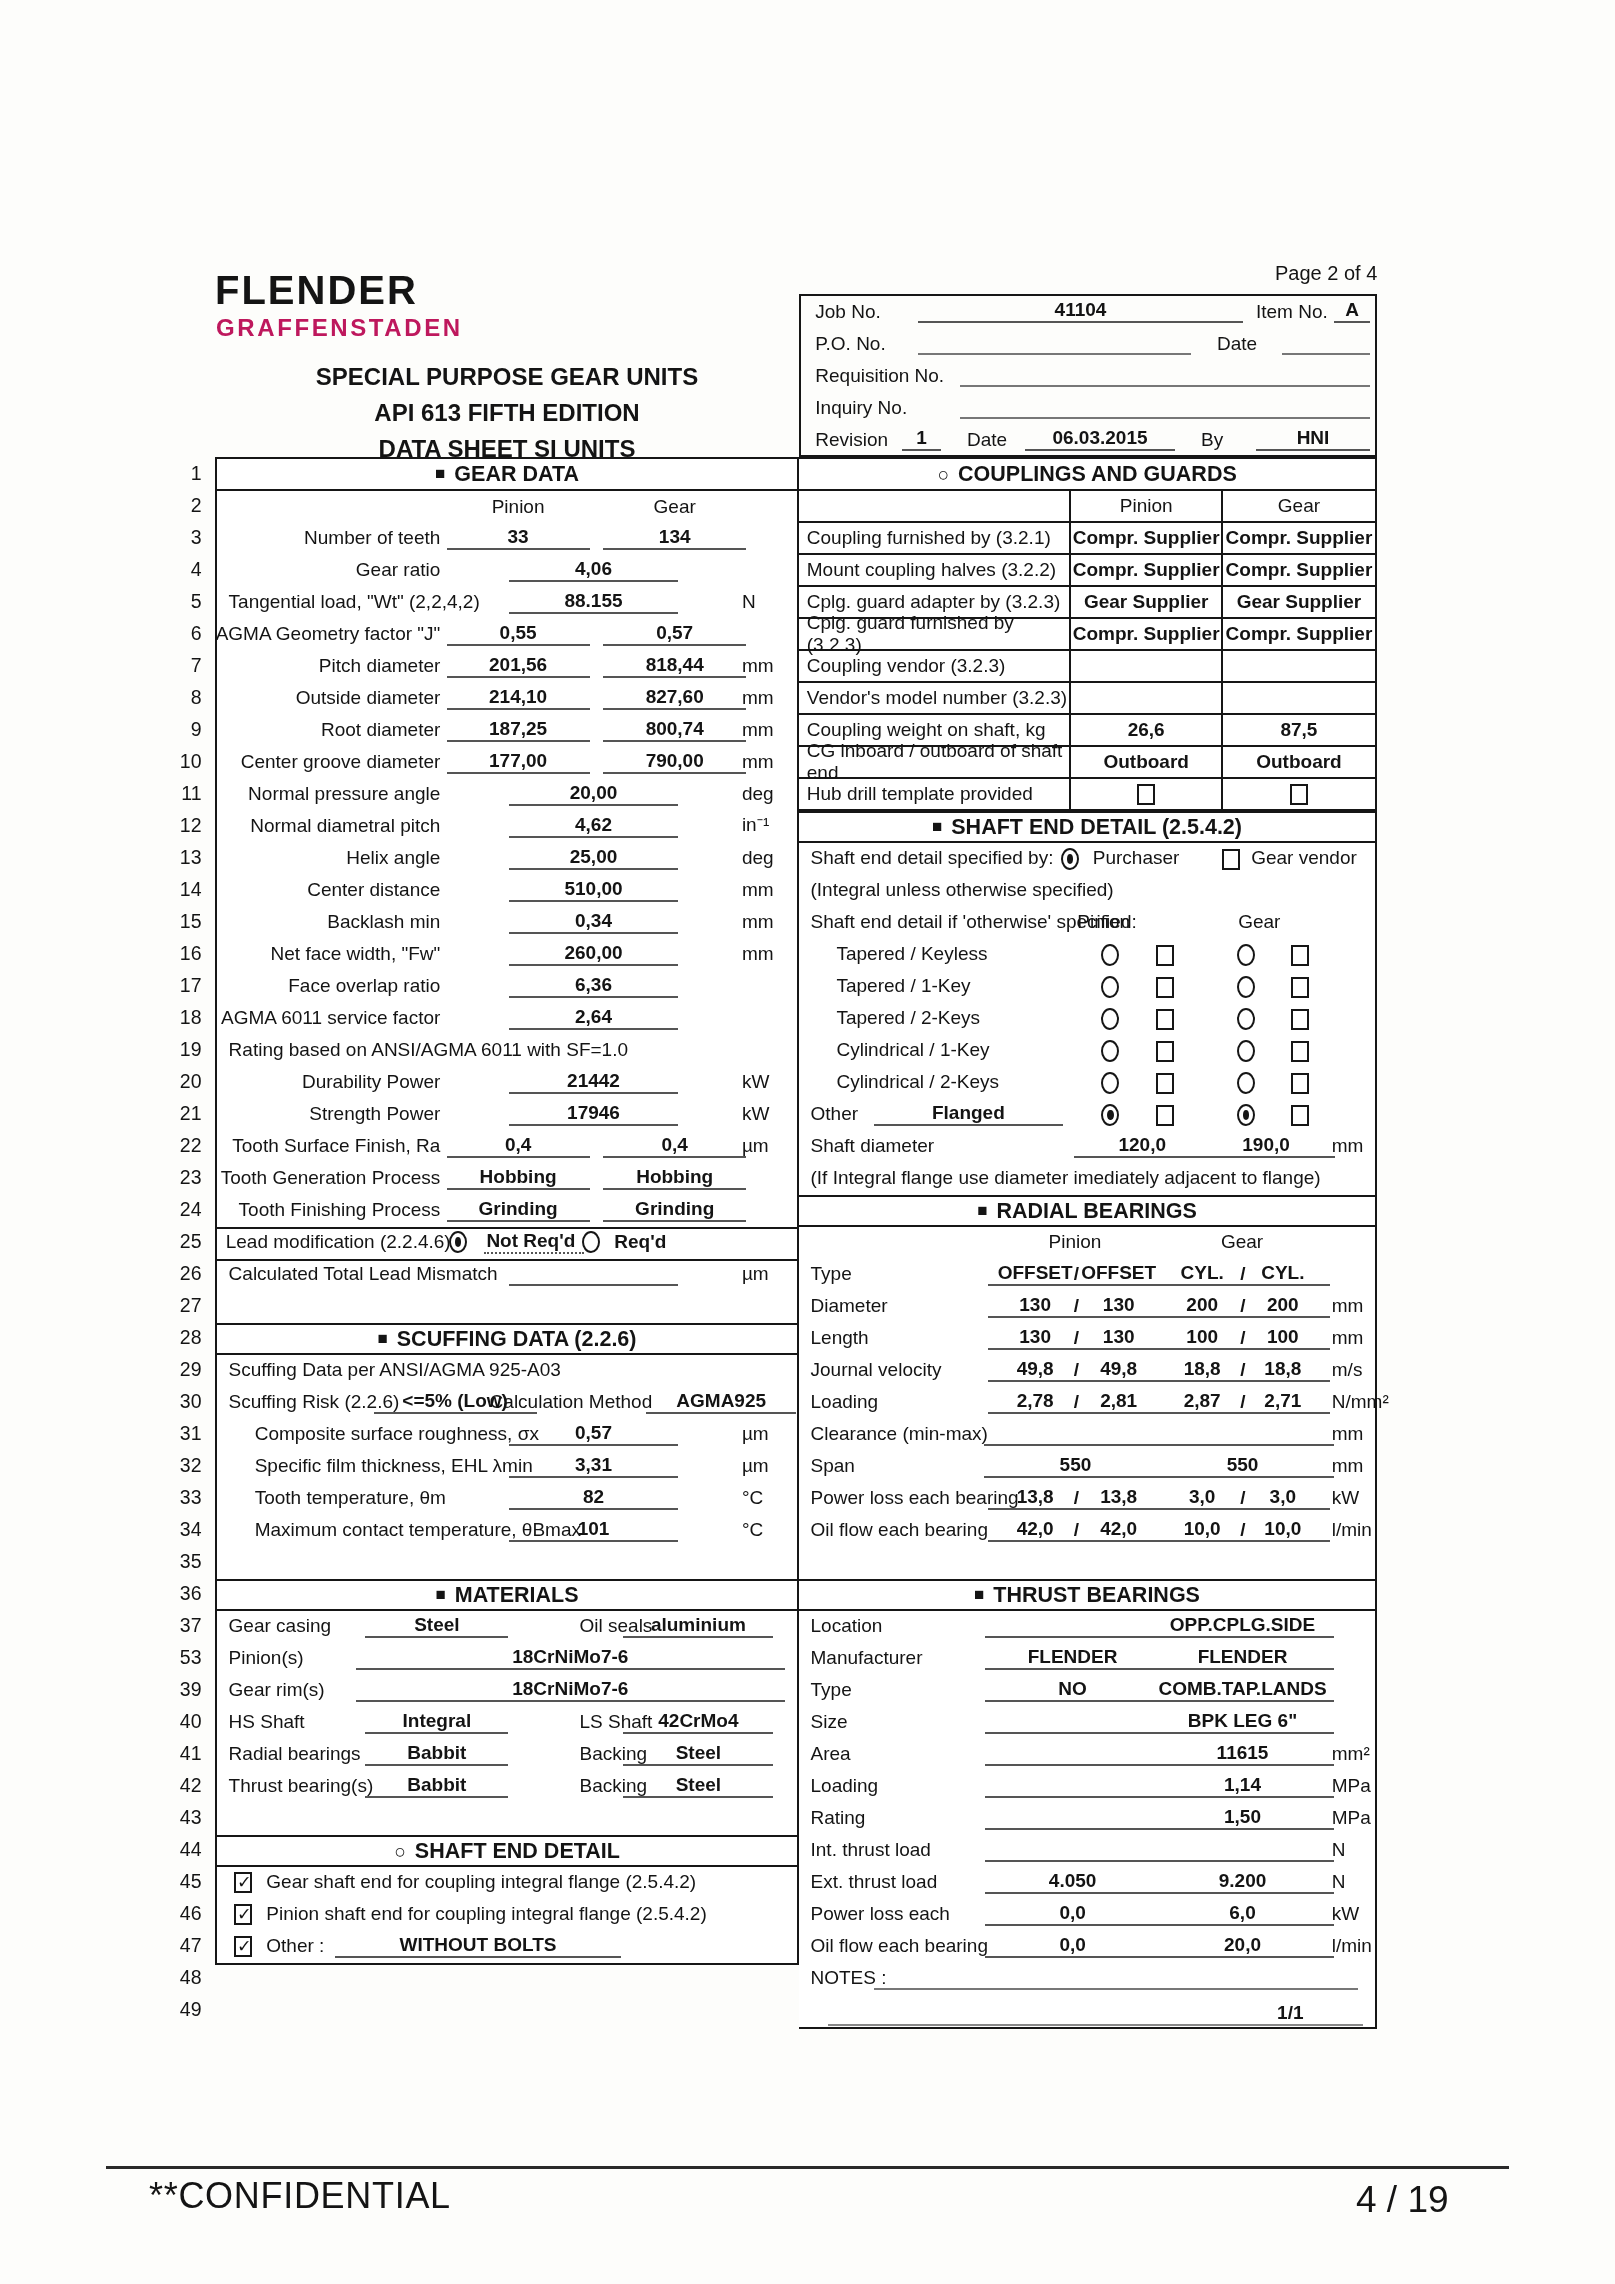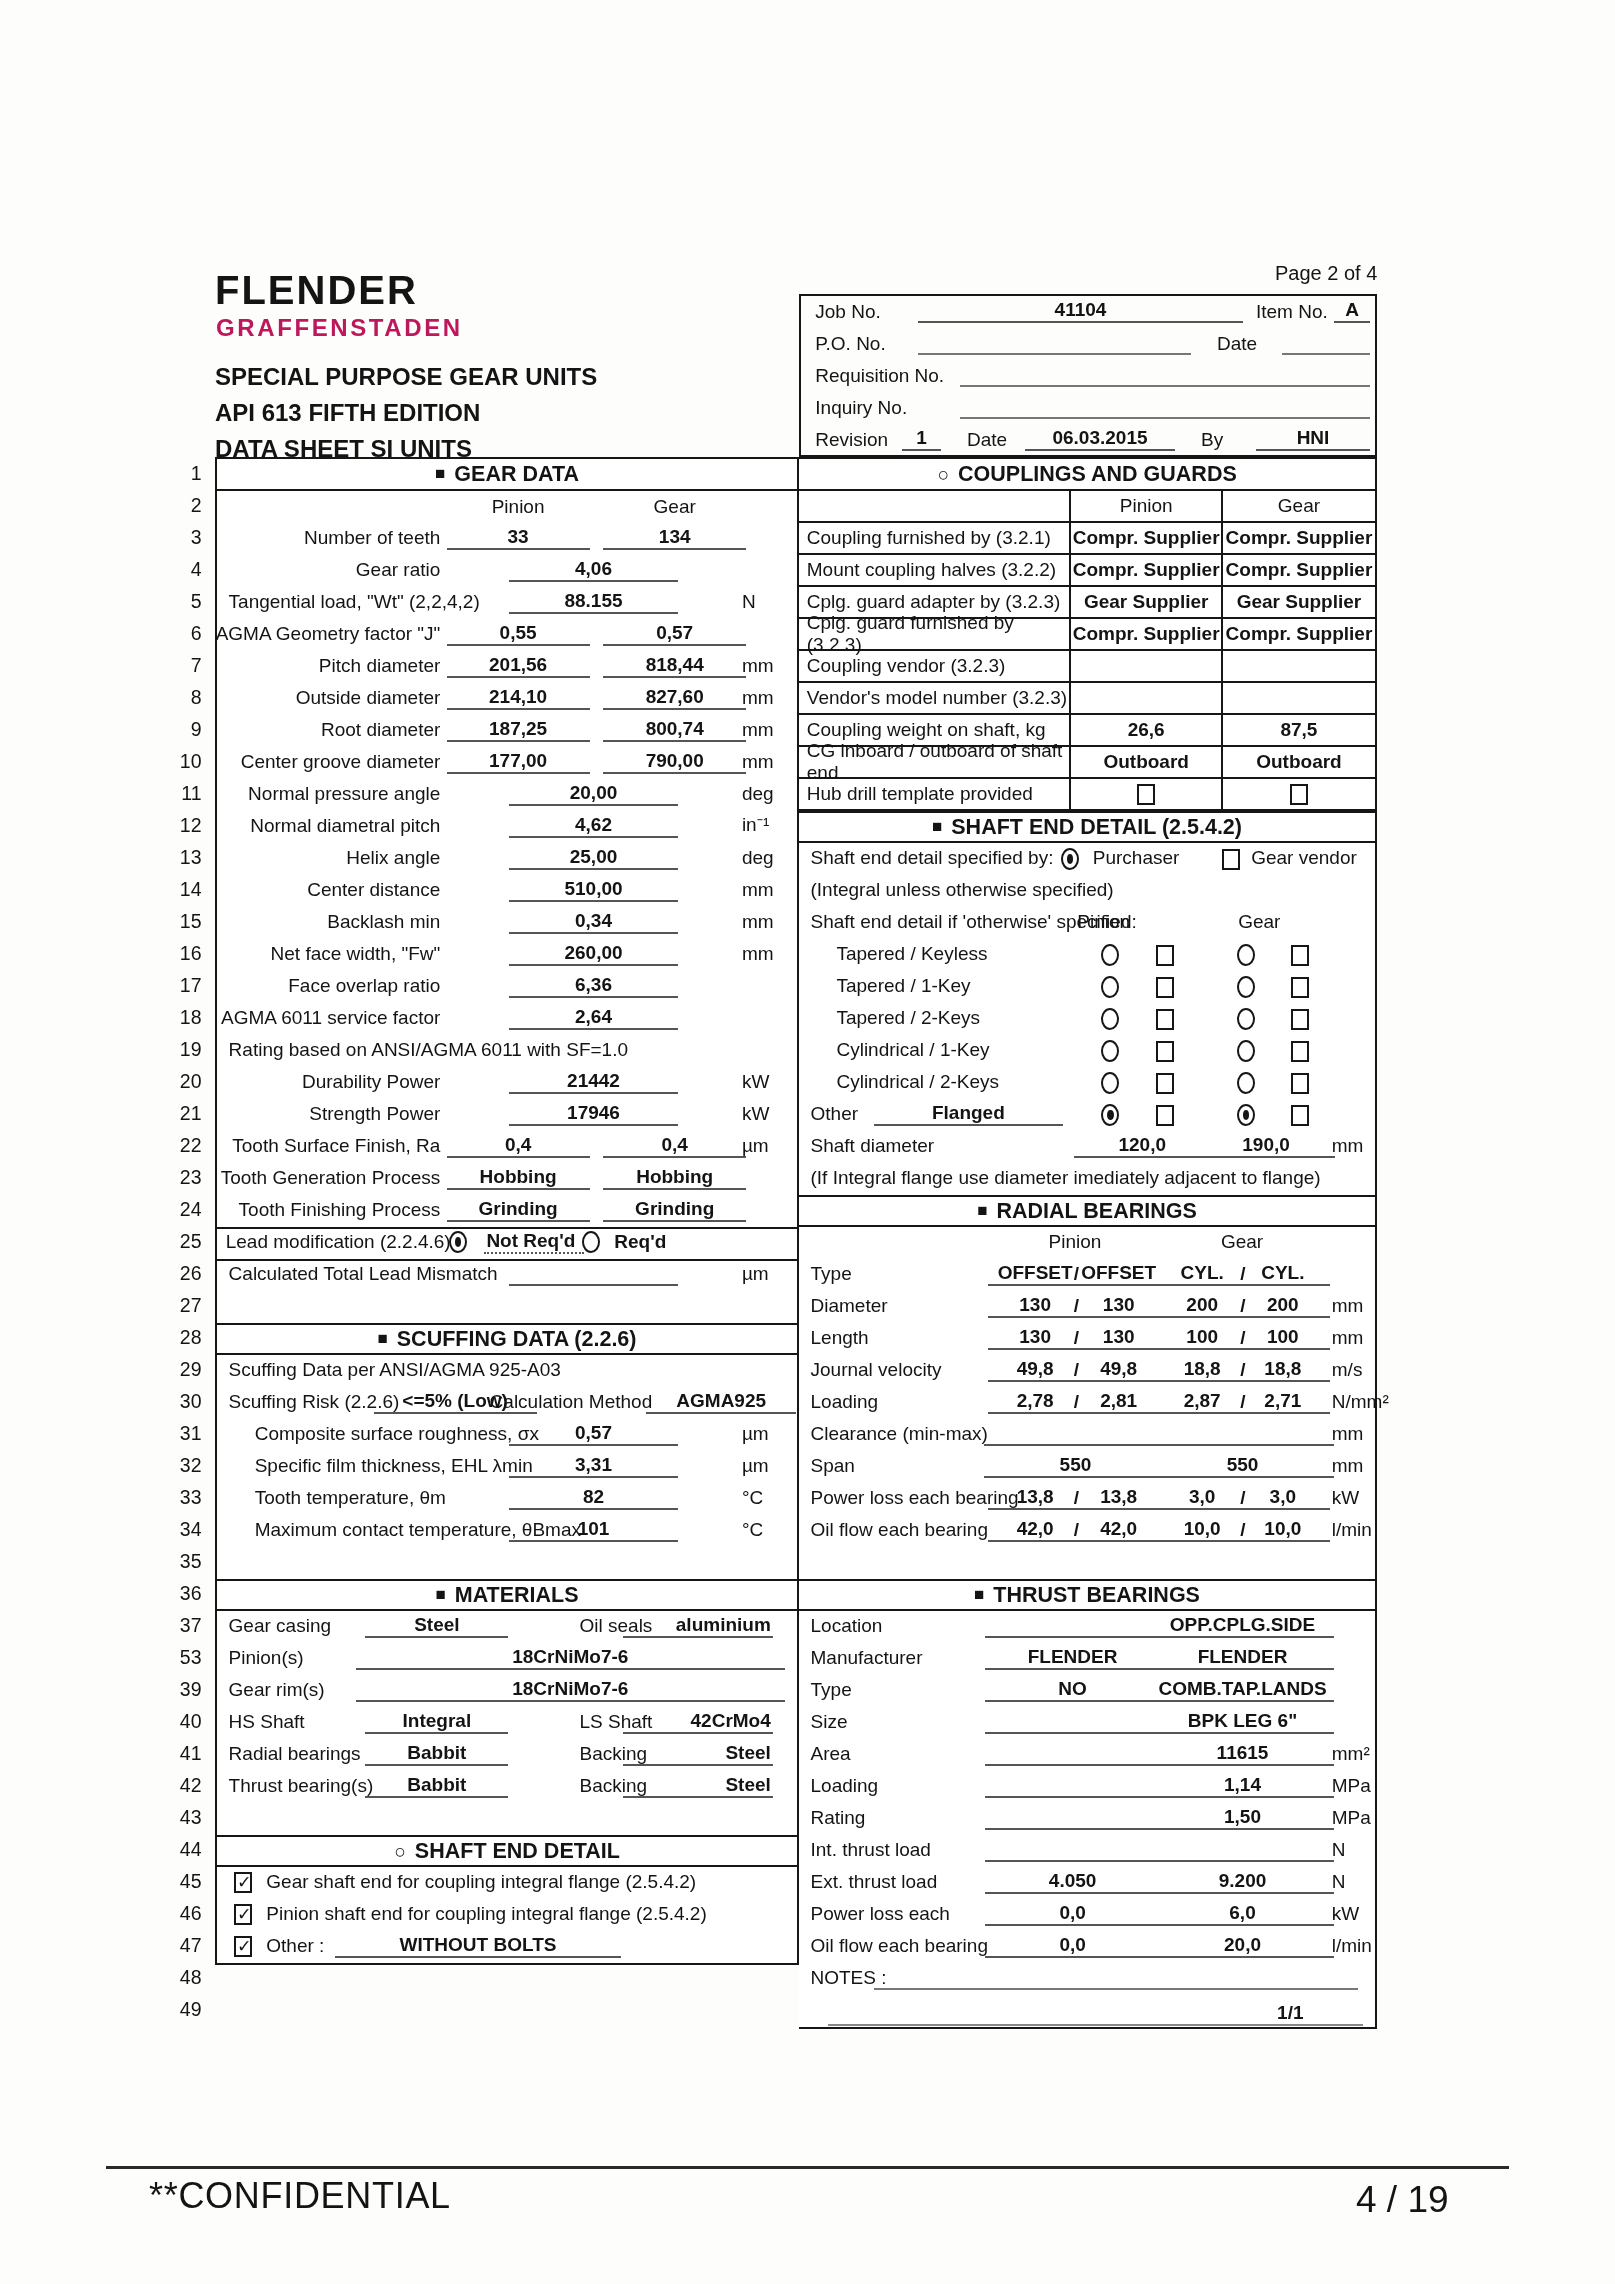--- a/index.html
+++ b/index.html
@@ -5,21 +5,21 @@
   * { box-sizing: border-box; }
   html,body { margin:0; padding:0; }
   body {
     width:1616px; height:2284px; background:#fdfdfb; position:relative;
     font-family:"Liberation Sans", sans-serif; color:#141414;
   }
   .abs { position:absolute; }
   
   #logo1 { left:215px; top:268px; font-size:40px; font-weight:900; letter-spacing:2px; }
   #logo2 { left:216px; top:314px; font-size:24px; font-weight:800; letter-spacing:2.6px; color:#be185d; }
-  #titleblock { left:215px; top:359px; width:584px; text-align:left; font-weight:bold; font-size:24px; line-height:36px; }
+  #titleblock { left:215px; top:359px; width:584px; text-align:center; font-weight:bold; font-size:24px; line-height:36px; }
   #pagelabel { left:1275px; top:262px; width:260px; font-size:20px; }
   
   #infobox { left:799px; top:294px; width:578px; height:163px; border:2.6px solid #161616; }
   .irow { position:relative; height:32px; font-size:19px; }
   .ilab { position:absolute; bottom:5.2px; white-space:nowrap; }
   .ival { position:absolute; bottom:5.2px; text-align:center; font-weight:bold; border-bottom:2px solid #555; white-space:nowrap; }
   .iline { position:absolute; bottom:5.2px; border-bottom:2px solid #777; }
   
   #gutter { left:161px; top:457px; width:47px; }
   .gn { height:32px; display:flex; align-items:center; justify-content:flex-end; font-size:19.5px; padding-right:6.5px; }
@@ -50,21 +50,21 @@
   
   .lm-r1 { position:absolute; left:40%; bottom:5.9px; }
   .lm-t1 { position:absolute; left:46%; bottom:4.6px; font-weight:bold; border-bottom:2px dotted #555; padding:0 9px 0 2.6px; }
   .lm-r2 { position:absolute; left:63%; bottom:5.9px; }
   .lm-t2 { position:absolute; left:68.5%; bottom:5.9px; font-weight:bold; }
   .sr-v1 { left:27%; width:163px; }
   .sr-l2 { position:absolute; left:47%; bottom:5.9px; white-space:nowrap; }
   .sr-v2 { left:74%; width:150px; }
   .m-v1 { left:calc(38% - 72px); width:143px; }
   .m-l2 { position:absolute; left:62.5%; bottom:5.9px; white-space:nowrap; }
-  .m-v2 { left:calc(83% - 75px); width:150px;text-align:right; }
+  .m-v2 { left:calc(83% - 75px); width:150px; }
   .ck-box { position:absolute; left:3%; bottom:6.5px; }
   .ck-txt { position:absolute; left:8.5%; bottom:5.9px; white-space:nowrap; }
   .o49 { left:calc(45% - 143px); width:286px; }
   
   .crow { display:flex; height:100%; border-bottom:2px solid #161616; }
   .cc { display:flex; align-items:center; }
   .cl { width:47.3%; border-right:2px solid #161616; padding-left:7.8px; }
   .cp { width:26.3%; border-right:2px solid #161616; justify-content:center; font-weight:bold; }
   .cg { width:26.4%; justify-content:center; font-weight:bold; }
   .chd { font-weight:normal; }

